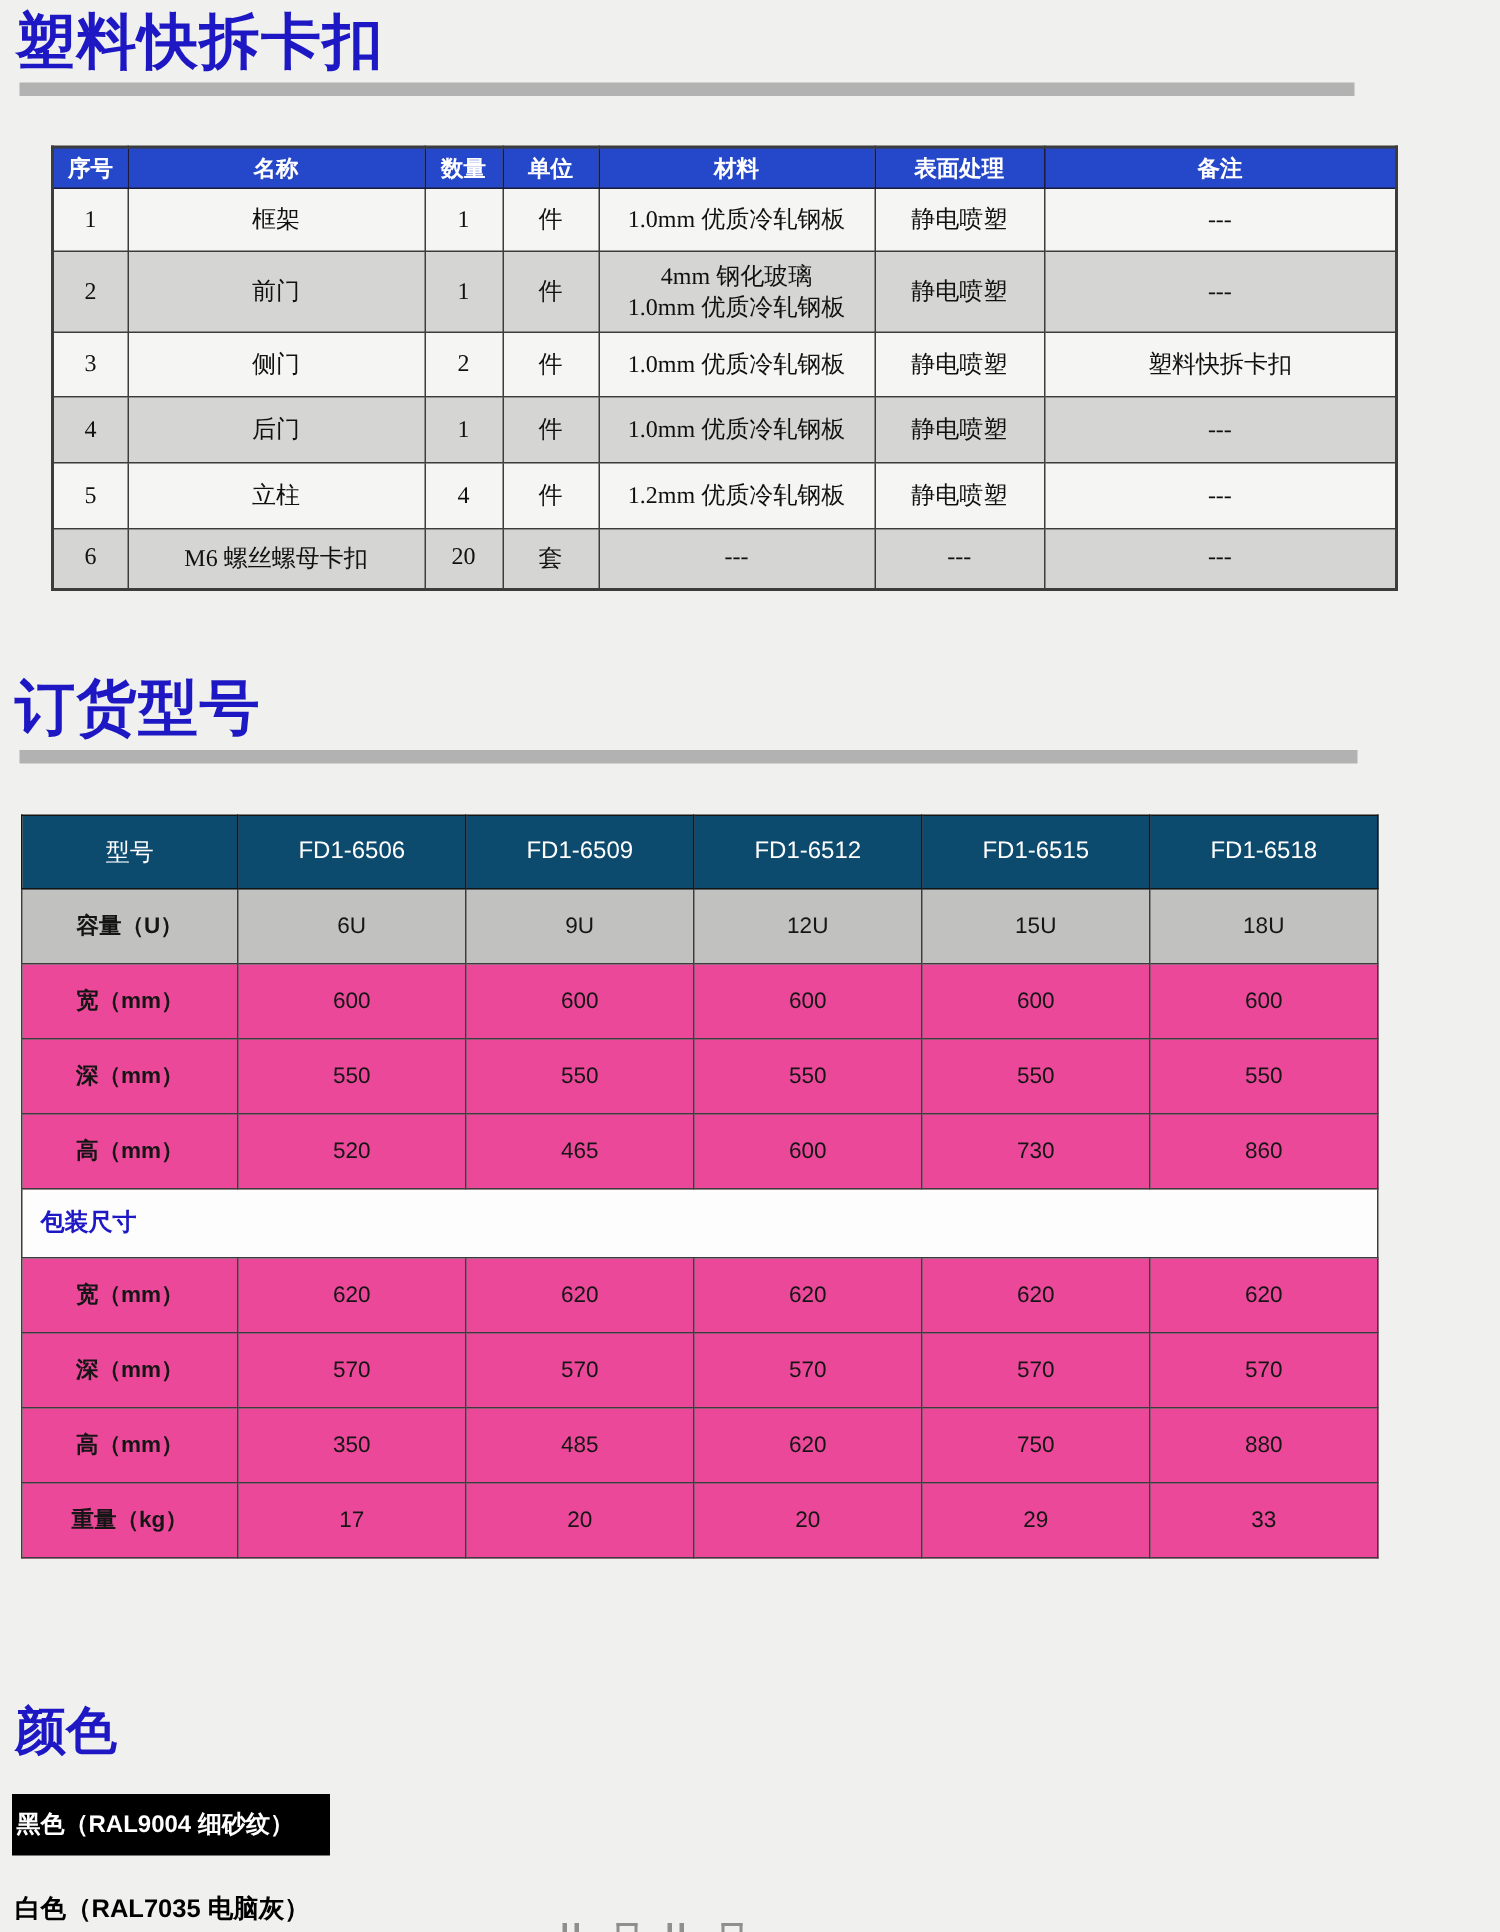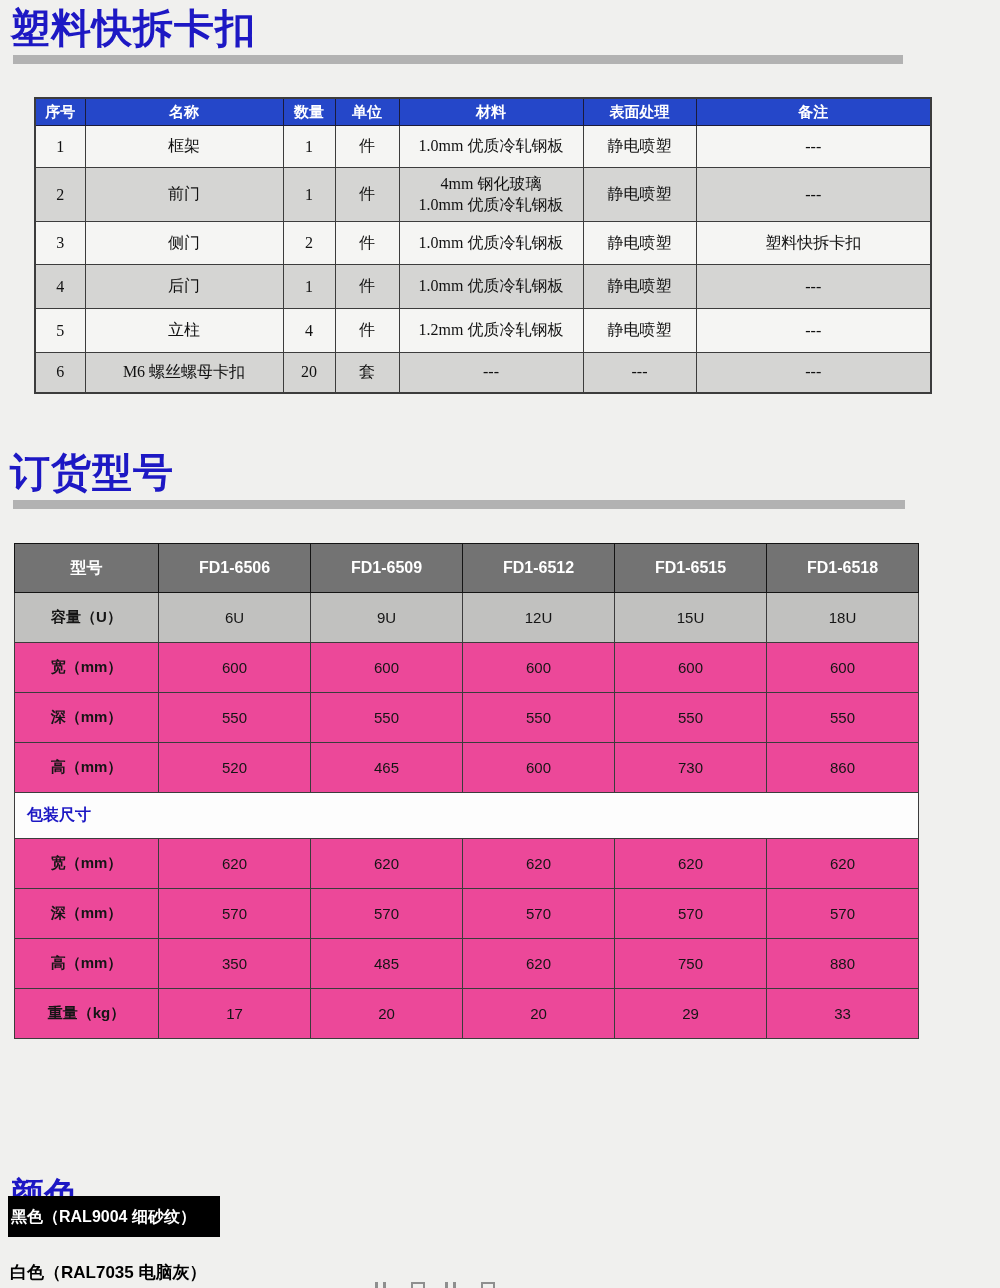--- a/index.html
+++ b/index.html
@@ -26,21 +26,21 @@
     border:1.5px solid #3c3c3c;text-align:center;vertical-align:middle;
     font-family:"Liberation Serif","DejaVu Serif",serif;
     font-size:16px;color:#111;white-space:pre-line;padding:0 2px;
   }
   #t1 tr.light td{background:#f5f5f3;}
   #t1 tr.shade td{background:#d5d5d3;}
 
   
   #t2{left:14px;top:543px;width:904px;border:1px solid #3c3c3c;font-size:15px;}
   #t2 th{
-    background:#737373;color:#ffffff;font-weight:bold;font-size:16px;
+    background:#0c4a6e;color:#ffffff;font-weight:normal;font-size:16px;
     height:48px;border:1px solid #141414;padding:0;
   }
   #t2 td{
     border:1px solid #3c3c3c;height:49px;text-align:center;
     vertical-align:middle;color:#151515;padding:0;
   }
   #t2 td.rowlabel{font-weight:bold;font-size:15px;}
   #t2 tr.row-light td{background:#ec4899;}
   #t2 tr.row-shade td{background:#c1c1bf;}
   #t2 tr.pkg-band td{
@@ -236,21 +236,21 @@
     <td class="rowlabel">重量（kg）</td>
     <td>17</td>
     <td>20</td>
     <td>20</td>
     <td>29</td>
     <td>33</td>
   </tr>
 </tbody>
   </table>
 
-<div class="sec-title" id="color-title" style="left:10px;top:1136px;margin-top:40px;">颜色</div>
+<div class="sec-title" id="color-title" style="left:10px;top:1136px;">颜色</div>
 
 <div class="swatch-black">黑色（RAL9004 细砂纹）</div>
 
 <div class="label-white">白色（RAL7035 电脑灰）</div>
 
 <div class="frag" style="left:345px;width:160px;height:6px;">
   <span class="vv" style="left:30px"></span>
   <span class="vv" style="left:38px"></span>
   <span class="bx" style="left:66px"></span>
   <span class="vv" style="left:100px"></span>

